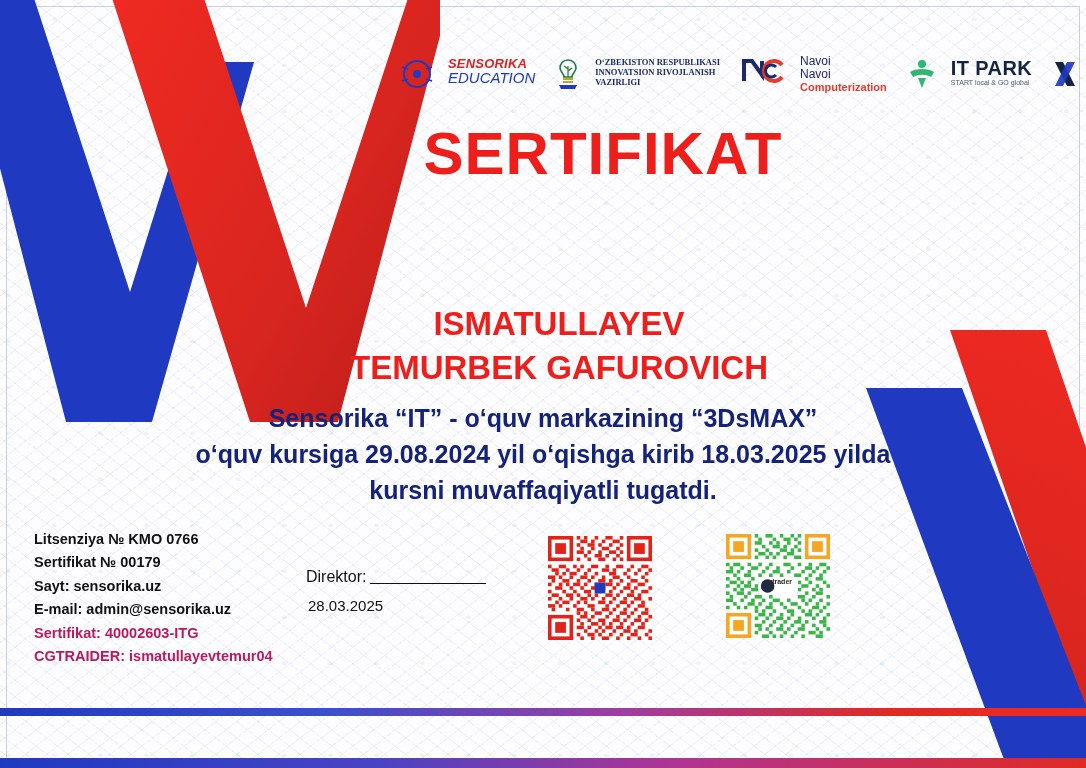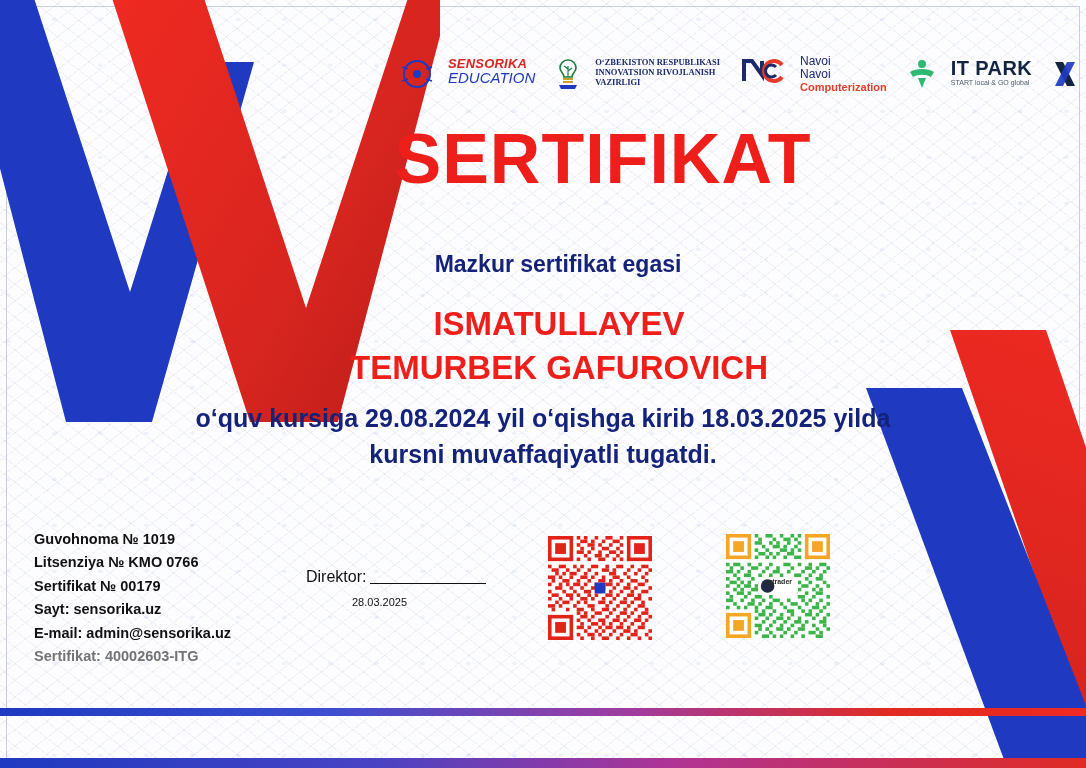--- a/index.html
+++ b/index.html
@@ -173,21 +173,21 @@
     font-weight: bold;
     line-height: 1.05;
   }
 
   
   .title {
     position: absolute;
     top: 124px;
     left: 0; right: 0;
     text-align: center;
-    font-size: 70px;
+    font-size: 60px;
     font-weight: bold;
     color: #ee1f1a;
     letter-spacing: 1px;
     line-height: 1;
     padding-left: 120px;
     box-sizing: border-box;
   }
 
   .subtitle {
     position: absolute;
@@ -230,44 +230,43 @@
   .info {
     position: absolute;
     left: 34px;
     top: 528px;
     font-size: 14.5px;
     font-weight: bold;
     line-height: 1.62;
     color: #111111;
   }
   .info .blue {
-    color: #737373;
+    color: #be185d;
   }
 
   
   .director {
     position: absolute;
     left: 306px;
     top: 562px;
     font-size: 16px;
     color: #111111;
     line-height: 1.9;
   }
   .director .line {
     display: inline-block;
     border-bottom: 1.5px solid #111;
     width: 116px;
     height: 14px;
     vertical-align: -2px;
     margin-left: 4px;
   }
   .director .date {
-    font-size: 11px;
+    font-size: 15px;
     padding-left: 2px;
-    margin-left: 44px;
   }
 
   
   .qr {
     position: absolute;
     image-rendering: pixelated;
   }
   .qr-red {
     left: 548px;
     top: 536px;
@@ -378,39 +377,39 @@
       </svg>
       <div class="logo-txt">
         <div class="profi-1">PROFI</div>
         <div class="profi-2">UNIVERSITY</div>
       </div>
     </div>
 
   </div>
 
   <div class="title">SERTIFIKAT</div>
-  <div class="subtitle">Mazkur sertifikat egasi</div>
 
   <div class="recipient">
     <div>ISMATULLAYEV</div>
     <div>TEMURBEK GAFUROVICH</div>
   </div>
 
   <div class="body-text">
+    <div>Sensorika “IT” - o‘quv markazining “3DsMAX”</div>
     <div>o‘quv kursiga 29.08.2024 yil o‘qishga kirib 18.03.2025 yilda</div>
     <div>kursni muvaffaqiyatli tugatdi.</div>
   </div>
 
   <div class="info">
-    <div>Guvohnoma № 1019</div>
     <div>Litsenziya № KMO 0766</div>
     <div>Sertifikat № 00179</div>
     <div>Sayt: sensorika.uz</div>
     <div>E-mail: admin@sensorika.uz</div>
     <div class="blue">Sertifikat: 40002603-ITG</div>
+    <div class="blue">CGTRAIDER: ismatullayevtemur04</div>
   </div>
 
   <div class="director">
     <div>
       <span>Direktor:</span><span class="line"></span>
     </div>
     <div class="date">28.03.2025</div>
   </div>
 
   <svg class="qr qr-red" viewBox="0 0 29 29">

